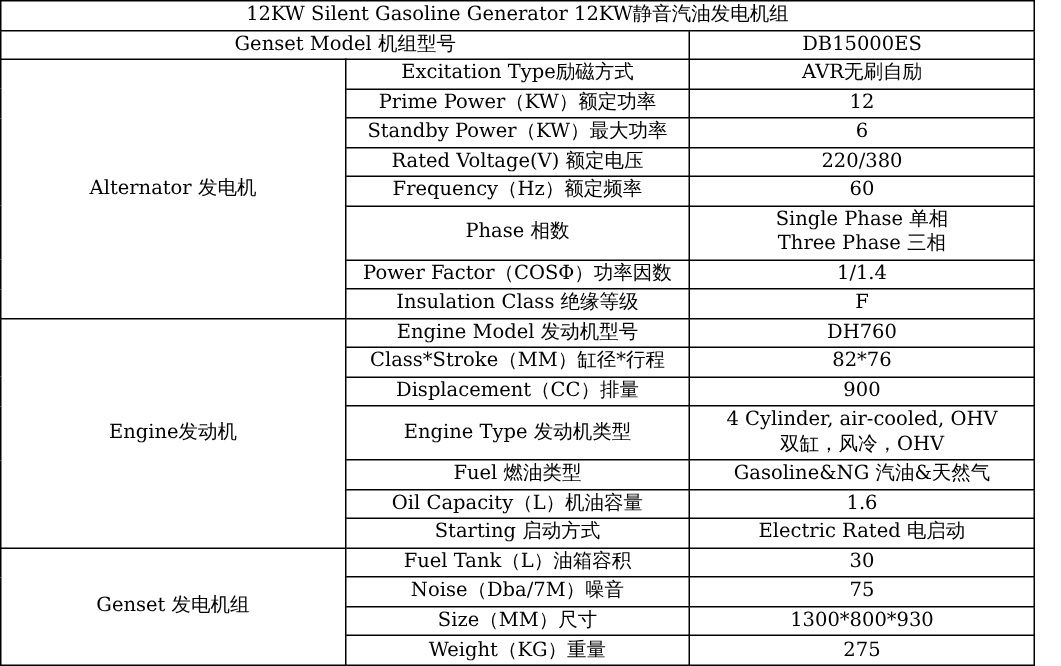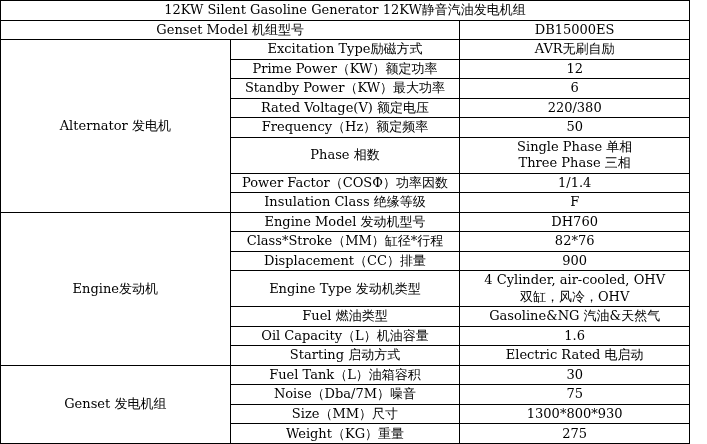--- a/index.html
+++ b/index.html
@@ -66,21 +66,21 @@
       <tr>
         <td class="label-cell">Standby Power（KW）最大功率</td>
         <td class="value-cell">6</td>
       </tr>
       <tr>
         <td class="label-cell">Rated Voltage(V)  额定电压</td>
         <td class="value-cell">220/380</td>
       </tr>
       <tr>
         <td class="label-cell">Frequency（Hz）额定频率</td>
-        <td class="value-cell">50</td>
+        <td class="value-cell">60</td>
       </tr>
       <tr>
         <td class="label-cell">Phase  相数</td>
         <td class="value-cell">Single Phase 单相
 Three Phase 三相</td>
       </tr>
       <tr>
         <td class="label-cell">Power Factor（COSΦ）功率因数</td>
         <td class="value-cell">1/1.4</td>
       </tr>

